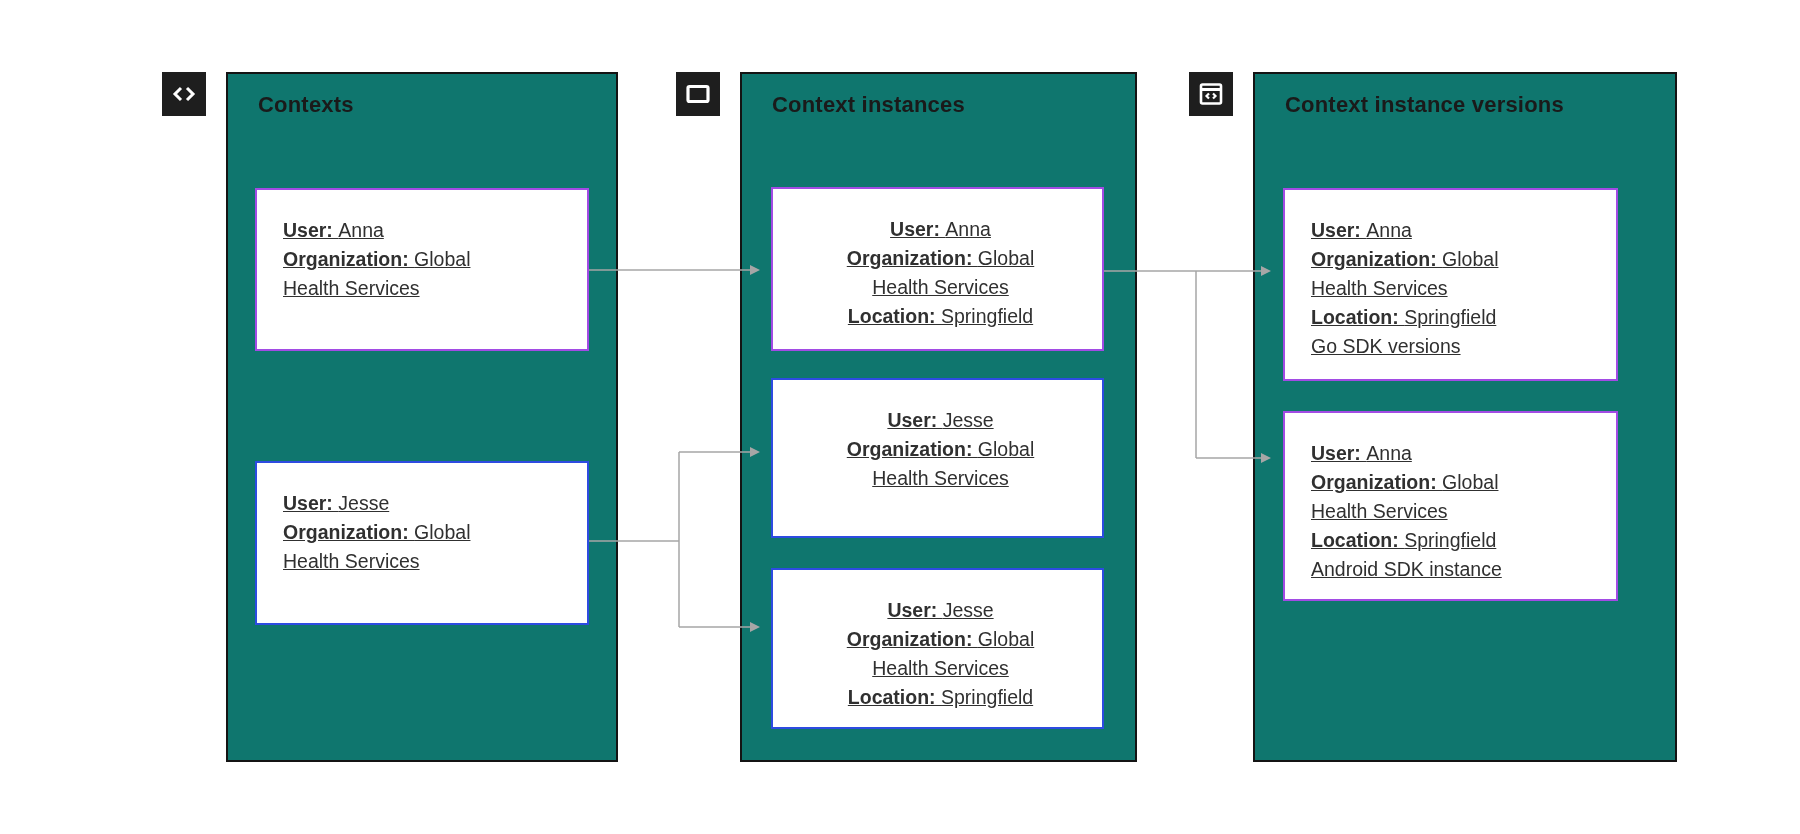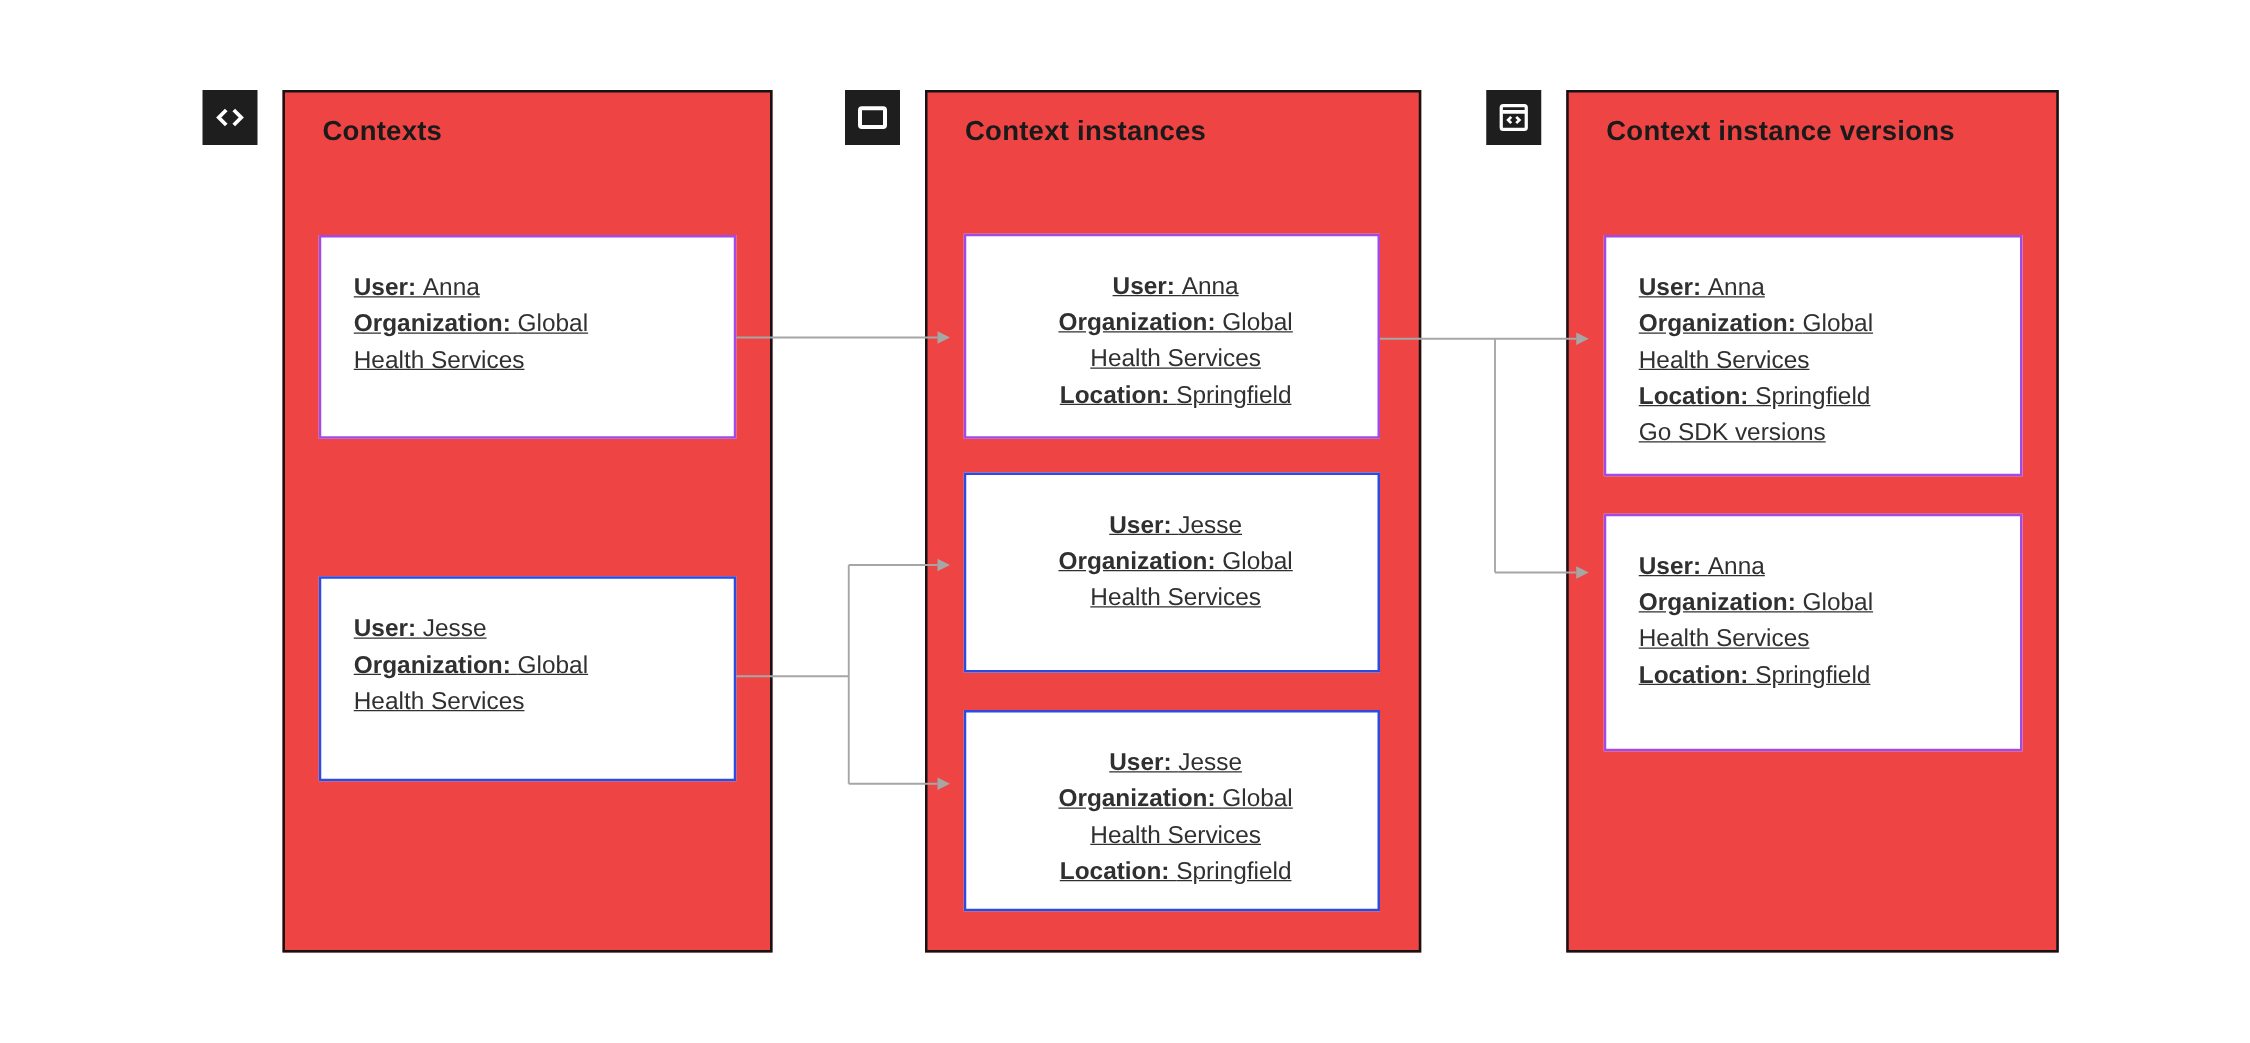--- a/index.html
+++ b/index.html
@@ -10,27 +10,27 @@
     background: var(--page-bg, #ffffff);
     font-family: "Liberation Sans", "DejaVu Sans", sans-serif;
     overflow: hidden;
   }
 
   
   .colbox {
     position: absolute;
     top: 72px;
     height: 690px;
-    background: #ef4444;
+    background: #0f766e;
     border: 2px solid var(--box-border, #141414);
     box-sizing: border-box;
   }
   #colbox-0 { left: 226px;  width: 392px; }
   #colbox-1 { left: 740px;  width: 397px; text-align: center; }
-  #colbox-2 { left: 1253px; width: 394px; }
+  #colbox-2 { left: 1253px; width: 424px; }
 
   .col-title {
     position: absolute;
     left: 30px;
     top: 18px;
     font-size: 22px;
     font-weight: 700;
     color: var(--title-color, #1a1a1a);
     letter-spacing: 0.2px;
   }
@@ -157,20 +157,21 @@
         <div class="card-row"><b>Organization: </b>Global</div>
         <div class="card-row">Health Services</div>
         <div class="card-row"><b>Location: </b>Springfield</div>
         <div class="card-row">Go SDK versions</div>
       </div>
     <div class="card" id="card-2-1" style="border-color: rgb(162, 75, 228);">
         <div class="card-row"><b>User: </b>Anna</div>
         <div class="card-row"><b>Organization: </b>Global</div>
         <div class="card-row">Health Services</div>
         <div class="card-row"><b>Location: </b>Springfield</div>
+        <div class="card-row">Android SDK instance</div>
       </div>
   </div>
 
   <svg id="connector-layer" width="1800" height="834" viewBox="0 0 1800 834">
 
     <path d="M589 270 H750"></path>
     <polygon points="750,265 760,270 750,275"></polygon>
 
     <path d="M589 541 H679 M679 452 V627 M679 452 H750 M679 627 H750"></path>
     <polygon points="750,447 760,452 750,457"></polygon>

